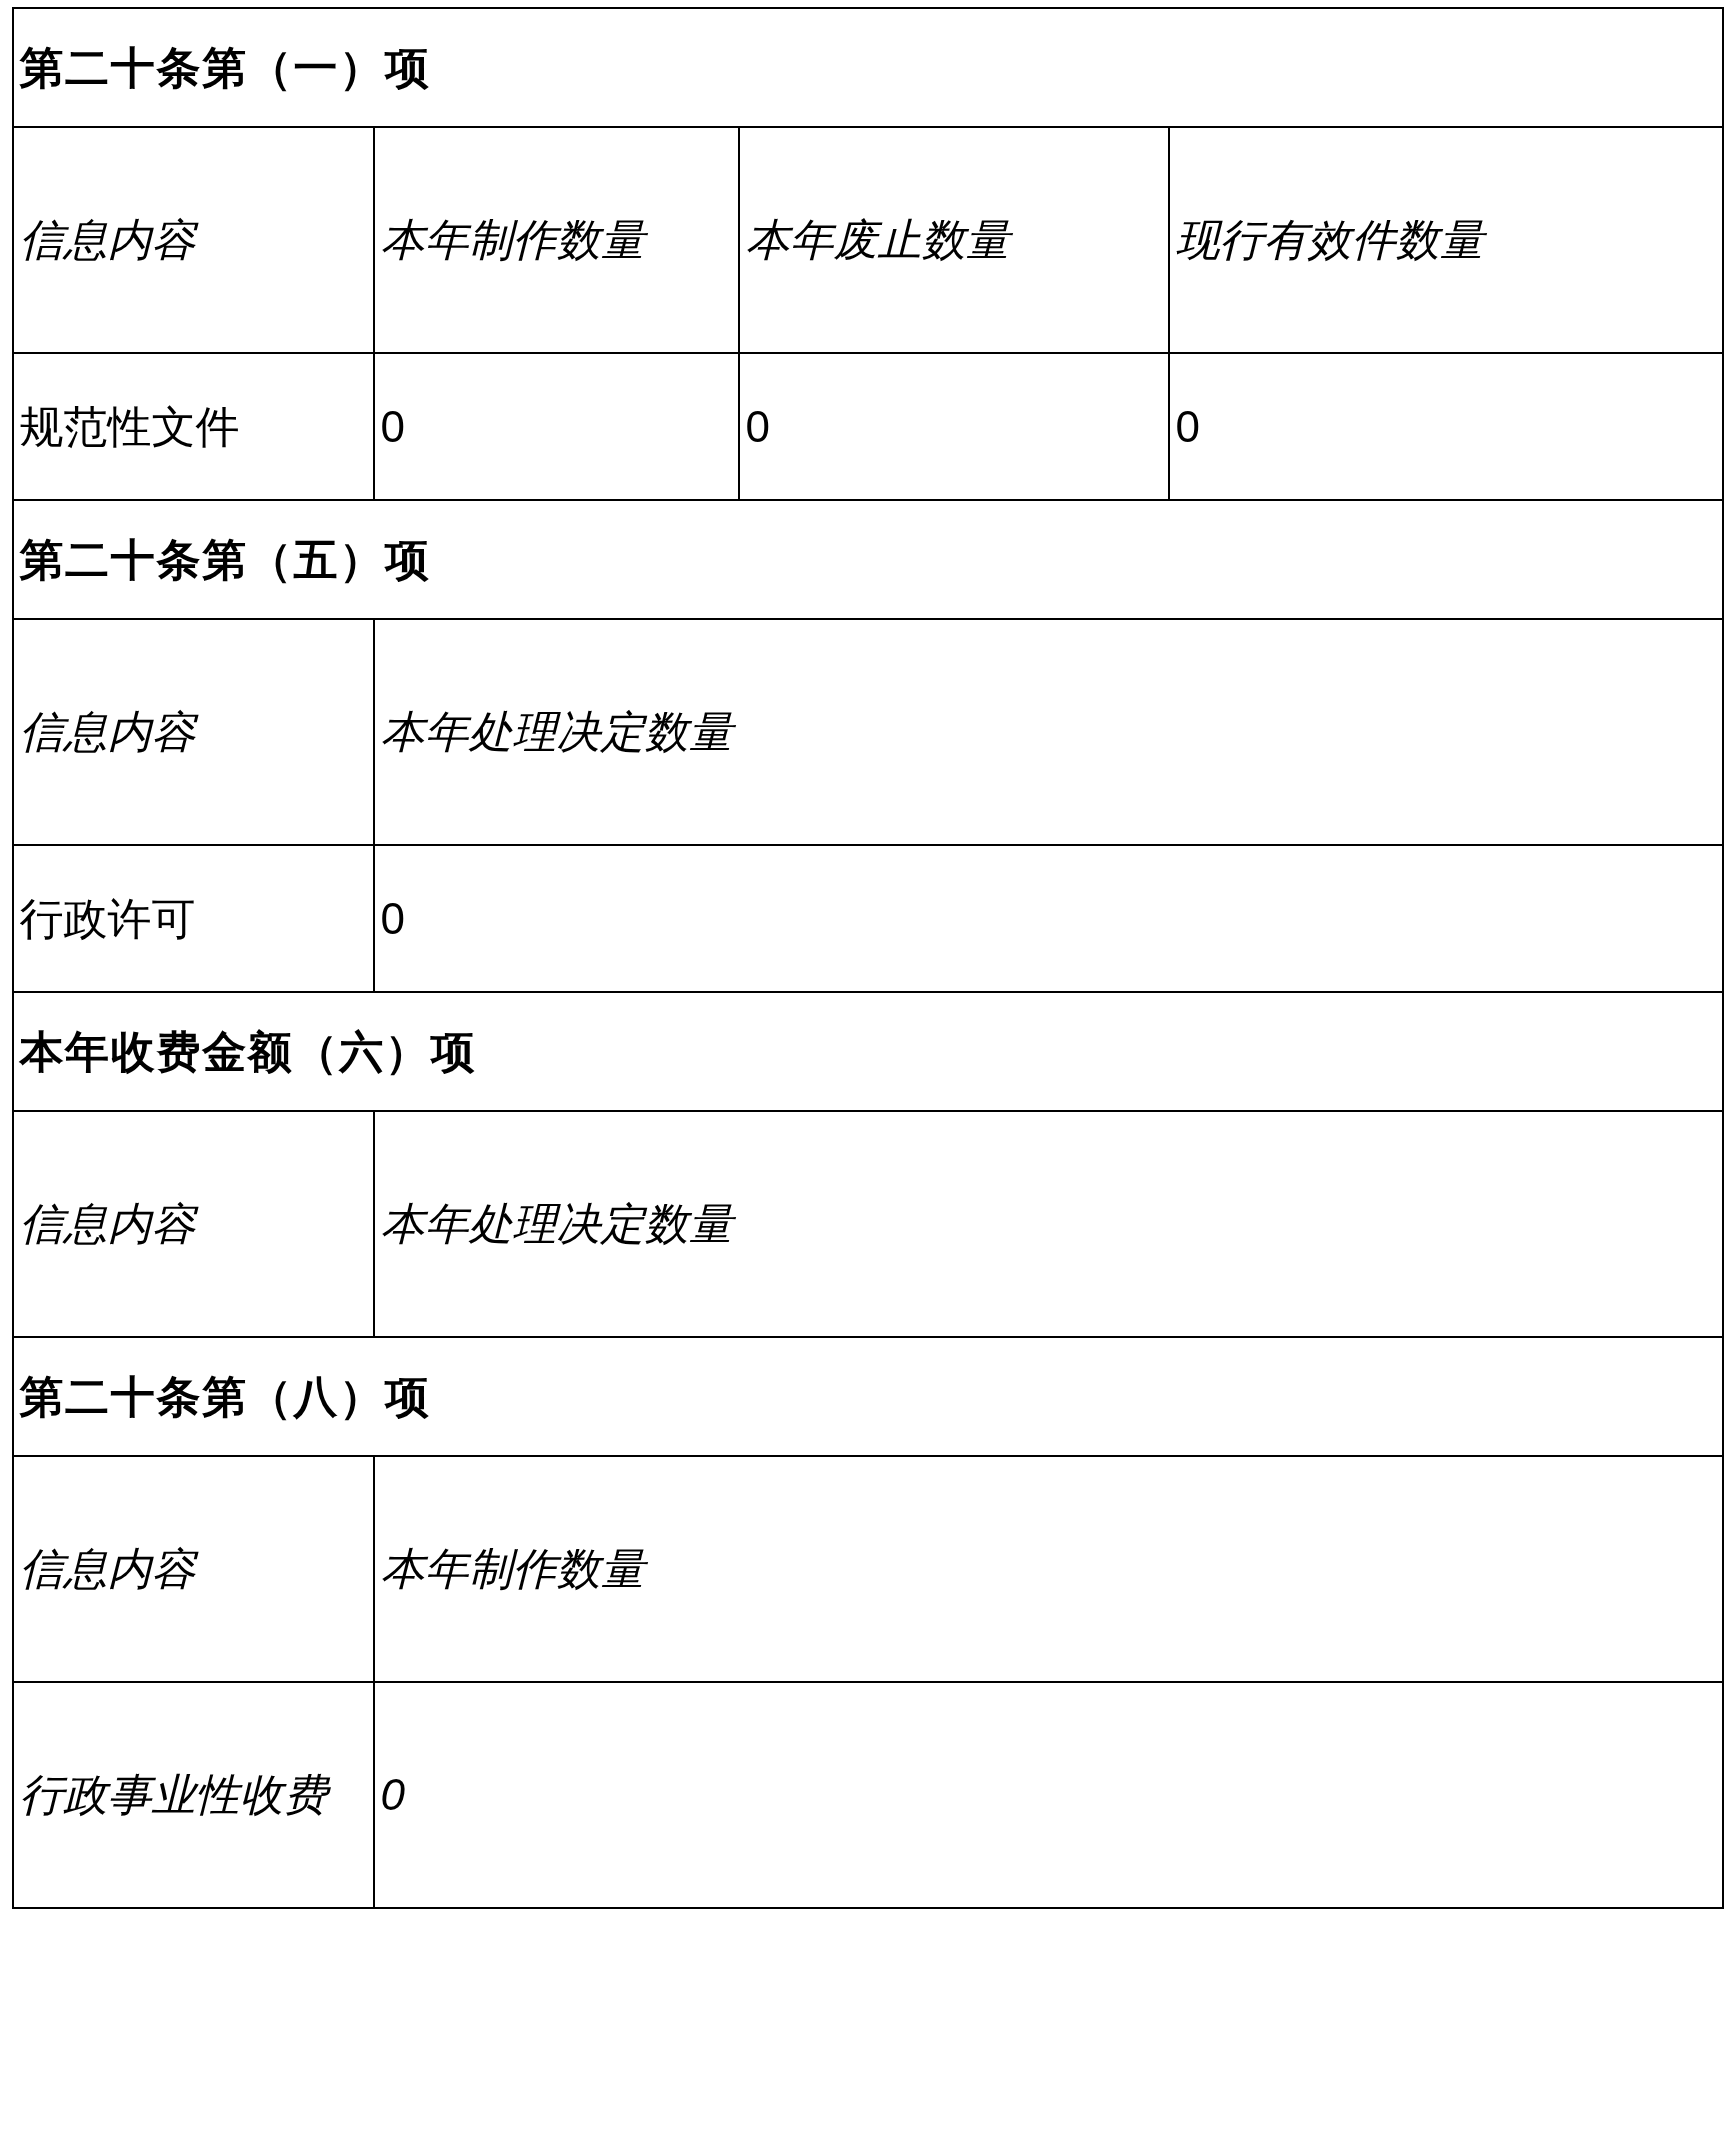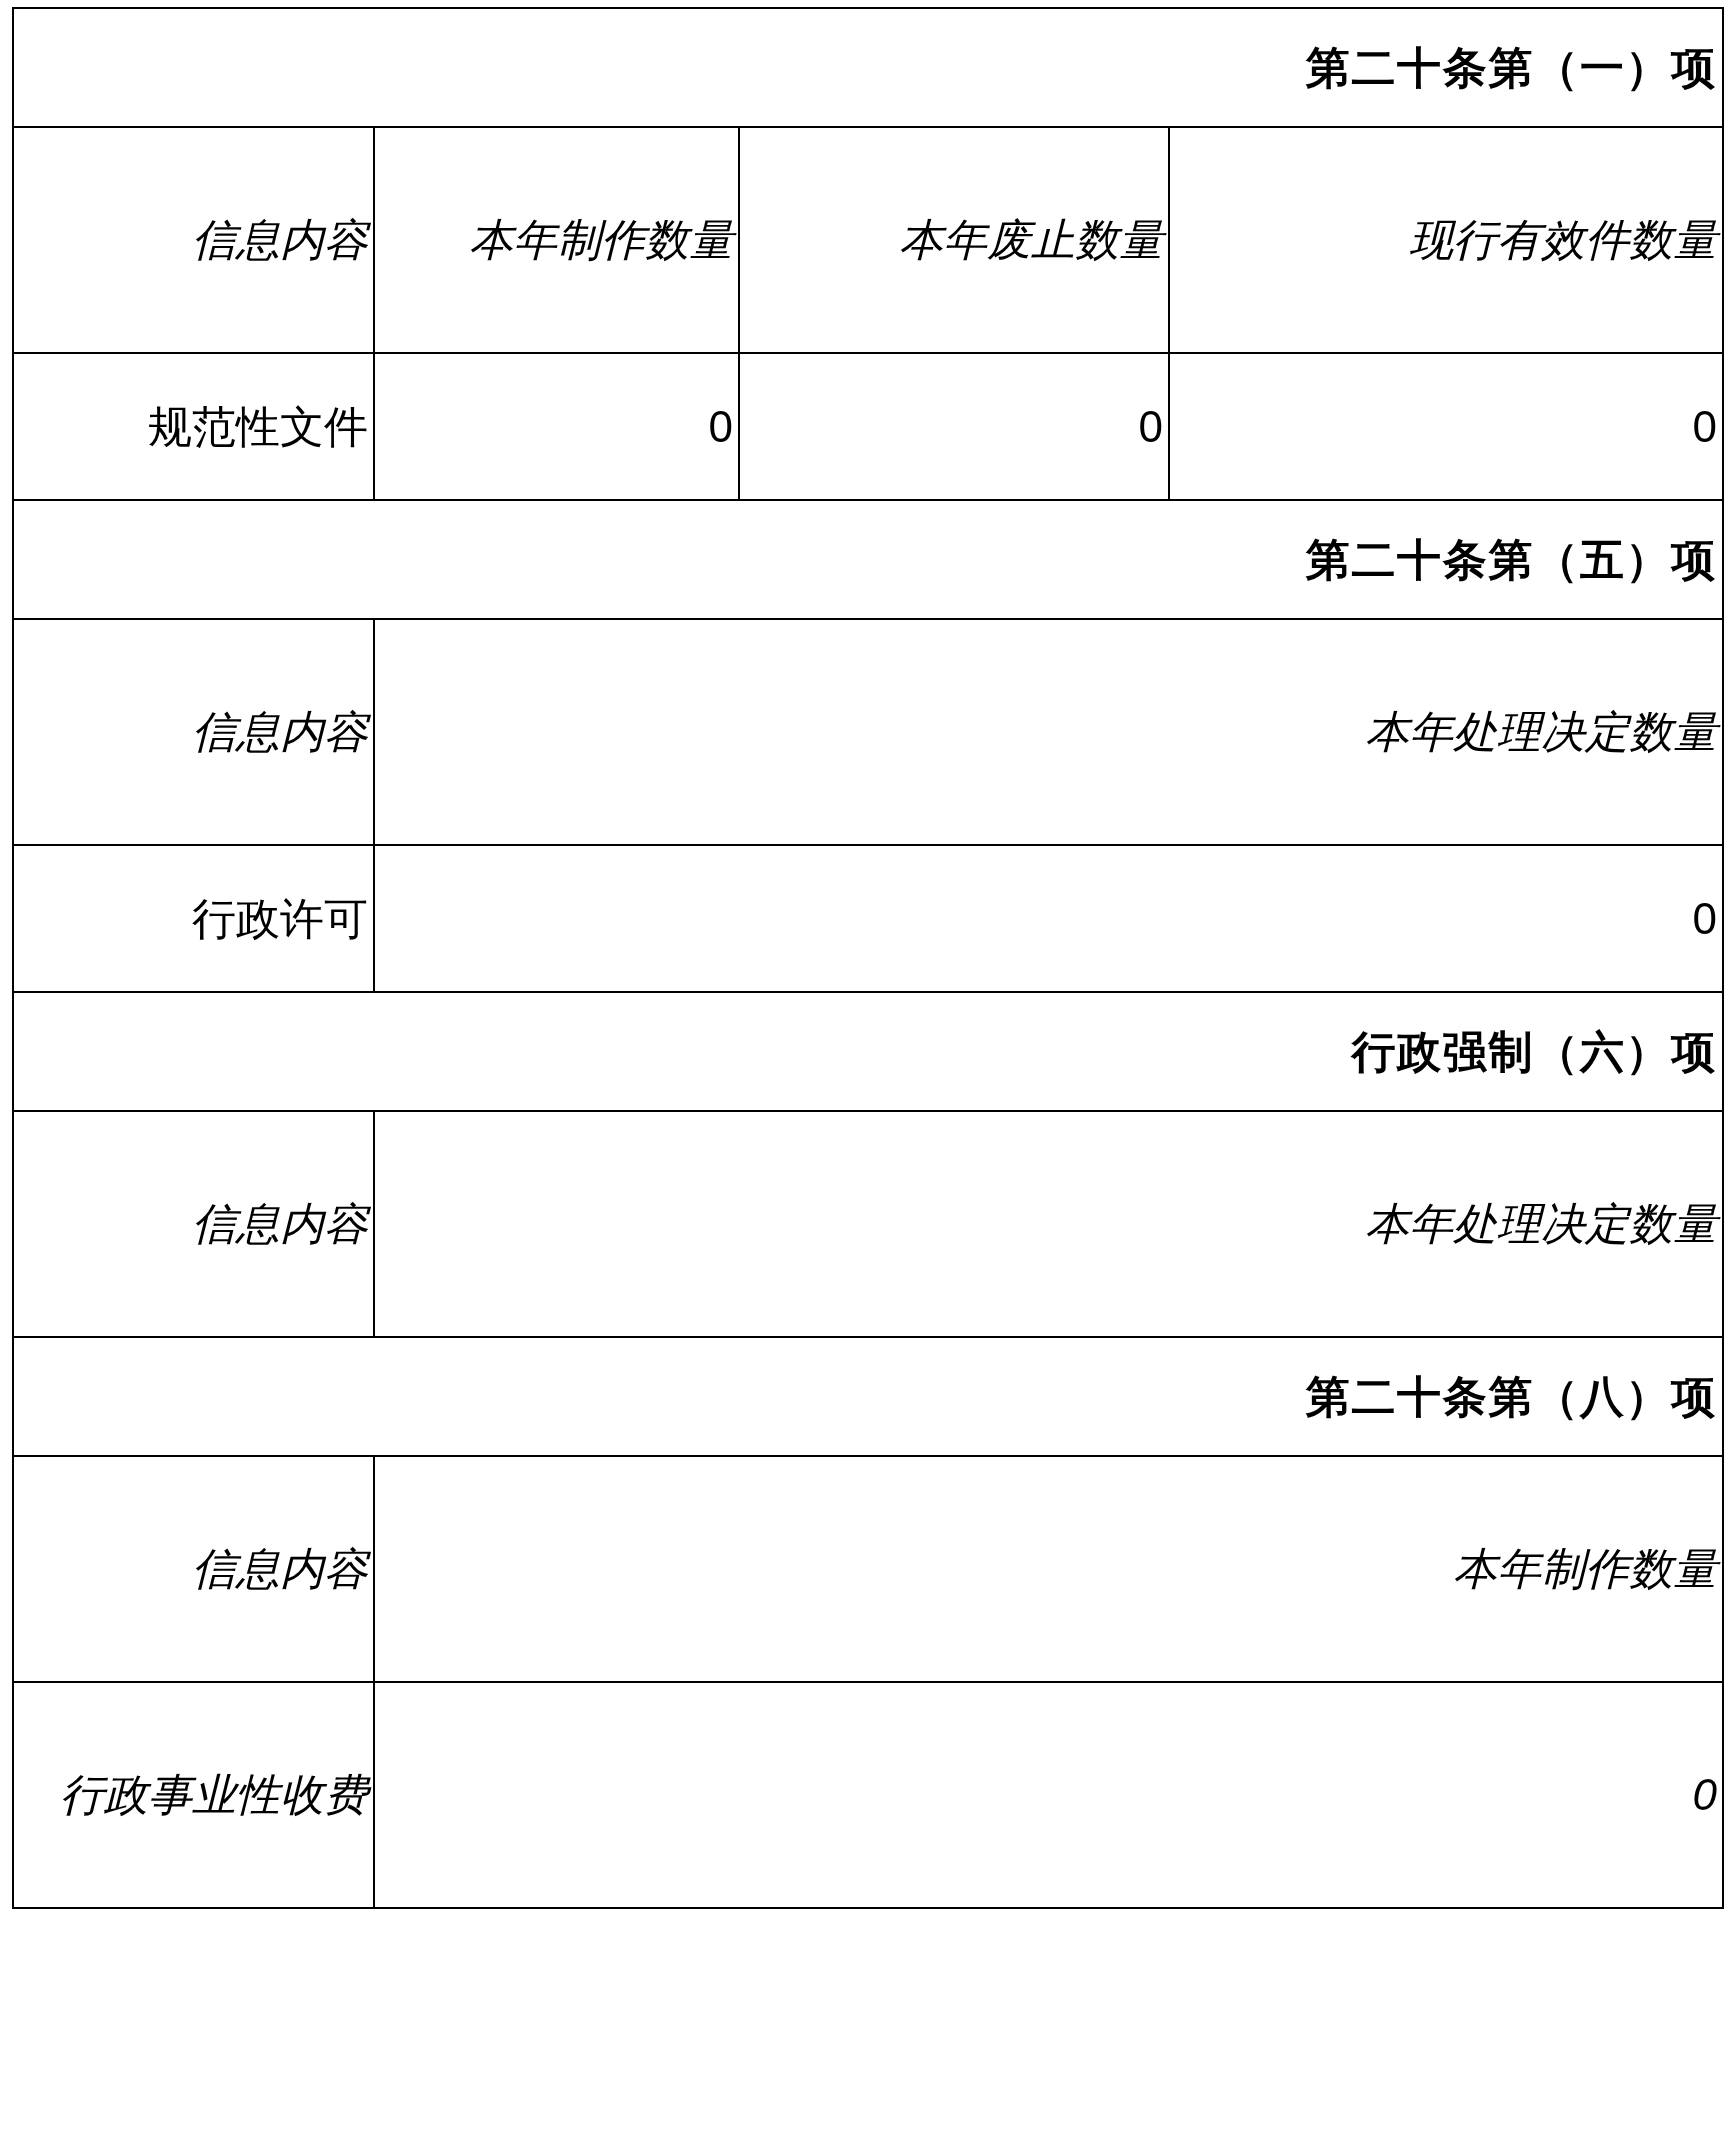--- a/index.html
+++ b/index.html
@@ -19,21 +19,21 @@
     background: #ffffff;
     position: relative;
   }
   table.report {
     width: 100%;
     border-collapse: collapse;
     table-layout: fixed;
   }
   table.report td {
     border: 2.6px solid #000000;
-    text-align: right;
+    text-align: left;
     vertical-align: middle;
     font-size: 44px;
     line-height: 1.35;
     padding: 7px 5.2px;
   }
   td.section-title {
     font-weight: bold;
     font-size: 47px;
     letter-spacing: 1.7px;
     padding: 12.2px 5.2px;
@@ -96,21 +96,21 @@
       <tr class="tall-row">
         <td class="header-cell label">信息内容</td>
         <td class="header-cell" colspan="3">本年处理决定数量</td>
       </tr>
       <tr class="mid-row">
         <td class="label">行政许可</td>
         <td class="num" colspan="3">0</td>
       </tr>
 
       <tr class="title-row">
-        <td class="section-title" colspan="4">行政强制（六）项</td>
+        <td class="section-title" colspan="4">本年收费金额（六）项</td>
       </tr>
       <tr class="tall-row">
         <td class="header-cell label">信息内容</td>
         <td class="header-cell" colspan="3">本年处理决定数量</td>
       </tr>
 
       <tr class="title-row">
         <td class="section-title" colspan="4">第二十条第（八）项</td>
       </tr>
       <tr class="tall-row">

